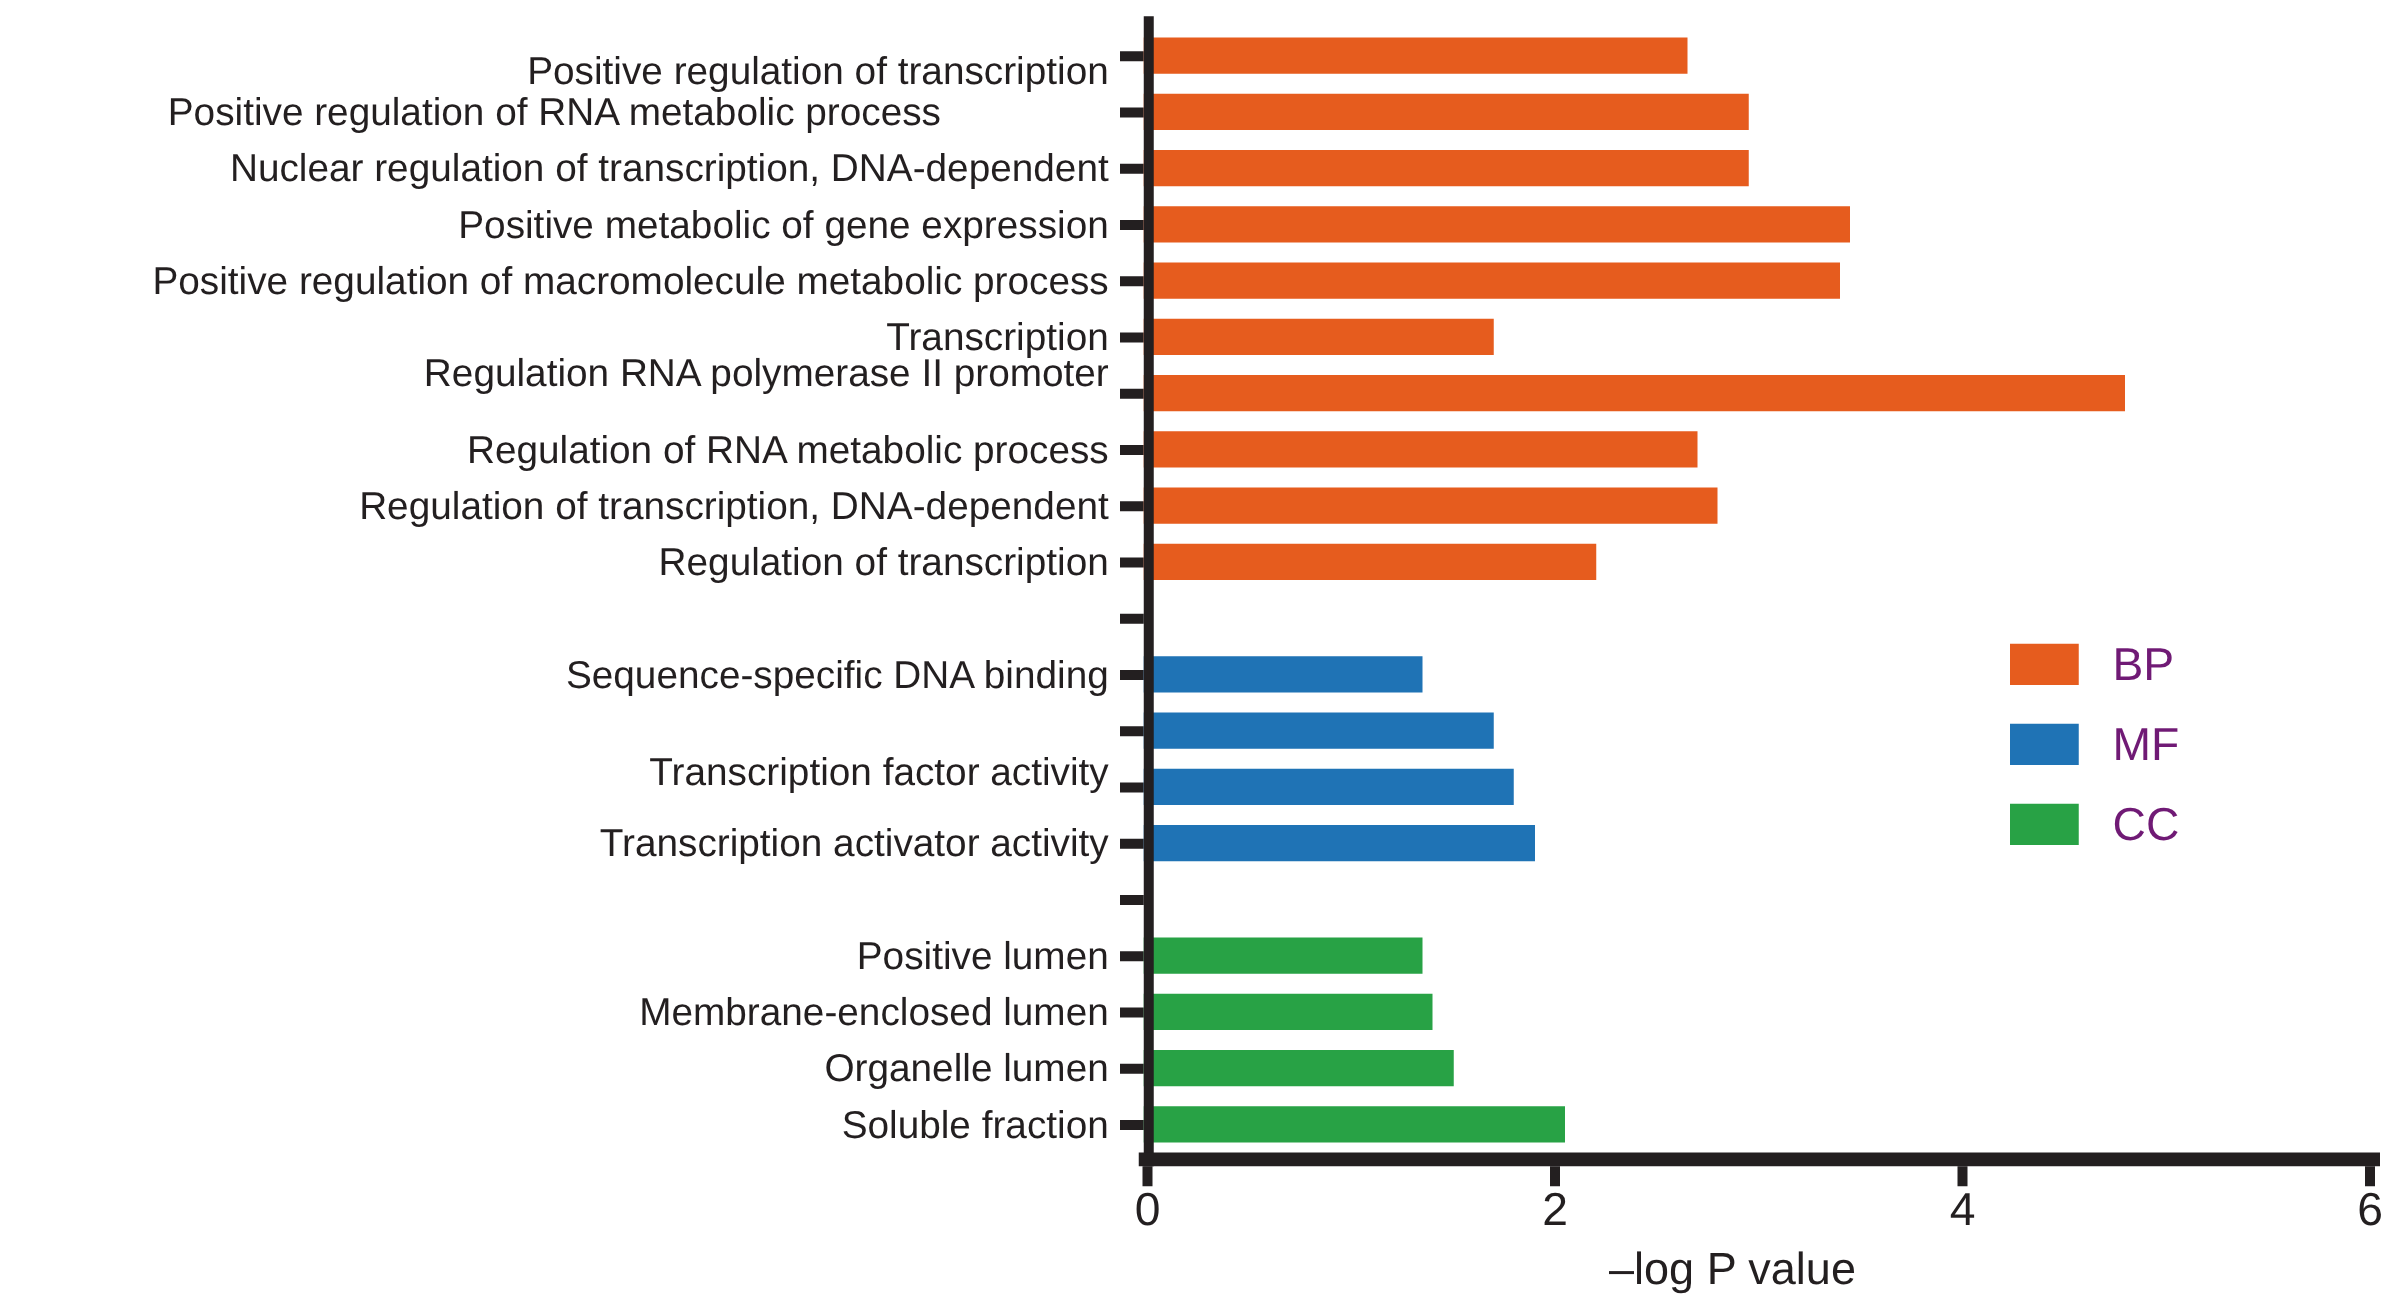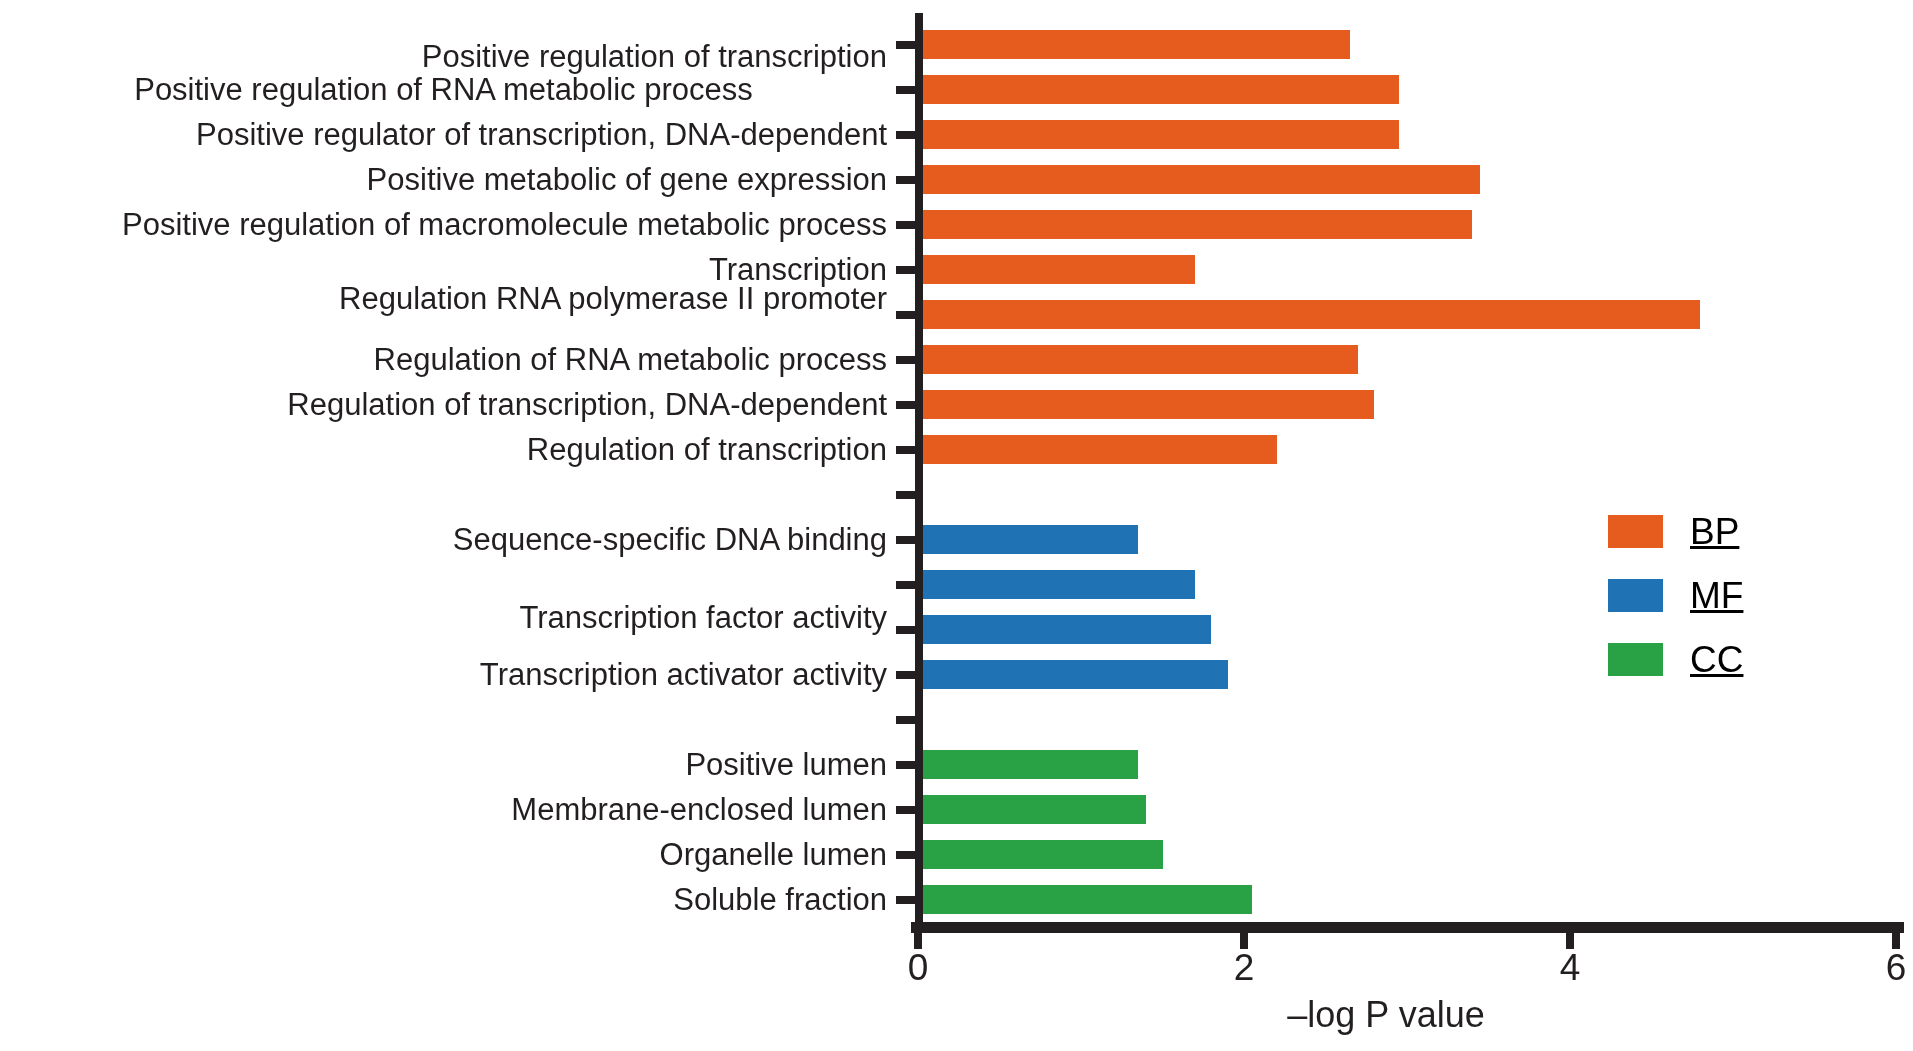--- a/index.html
+++ b/index.html
@@ -17,37 +17,37 @@
     color:#231F20;white-space:nowrap;
   }
   .ytick{position:absolute;left:896px;width:19px;height:8px;background:#231F20;}
   .bar{position:absolute;left:915px;height:29px;z-index:1;}
   .yaxis{position:absolute;left:915px;top:13px;width:8px;height:920px;background:#231F20;z-index:5;}
   .xaxis{position:absolute;left:911px;top:922px;width:993px;height:11px;background:#231F20;z-index:5;}
   .xtick{position:absolute;top:933px;width:8px;height:16px;background:#231F20;}
   .xnum{position:absolute;top:948px;width:100px;text-align:center;font-size:37px;line-height:40px;color:#231F20;}
   .xtitle{position:absolute;left:1186px;top:994px;width:400px;text-align:center;font-size:36px;line-height:42px;color:#231F20;}
   .legend-swatch{position:absolute;left:1608px;width:55px;height:33px;}
-  .legend-label{position:absolute;left:1690px;height:40px;font-size:37px;line-height:40px;color:#000000;text-decoration:underline;}
+  .legend-label{position:absolute;left:1690px;height:40px;font-size:37px;line-height:40px;color:#701a75;}
 </style>
 </head>
 <body>
 
 <div id="figure">
   <div id="plot" style="position:absolute;left:0;top:0;width:1913px;height:1051px;">
     <div class="yaxis"></div>
     <div class="xaxis"></div>
     <div class="xtitle">–log P value</div>
   <div class="cat-label" style="top: 26px; margin-top: 12px;">Positive regulation of transcription</div>
       <div class="ytick" style="top: 41px;"></div>
       <div class="bar" style="top: 30px; width: 434.95px; background: rgb(230, 92, 30);"></div>
       <div class="cat-label" style="top: 71px; text-align: center;">Positive regulation of RNA metabolic process</div>
       <div class="ytick" style="top: 86px;"></div>
       <div class="bar" style="top: 75px; width: 483.85px; background: rgb(230, 92, 30);"></div>
-      <div class="cat-label" style="top: 116px;">Positive regulator of transcription, DNA-dependent</div>
+      <div class="cat-label" style="top: 116px;">Nuclear regulation of transcription, DNA-dependent</div>
       <div class="ytick" style="top: 131px;"></div>
       <div class="bar" style="top: 120px; width: 483.85px; background: rgb(230, 92, 30);"></div>
       <div class="cat-label" style="top: 161px;">Positive metabolic of gene expression</div>
       <div class="ytick" style="top: 176px;"></div>
       <div class="bar" style="top: 165px; width: 565.35px; background: rgb(230, 92, 30);"></div>
       <div class="cat-label" style="top: 206px;">Positive regulation of macromolecule metabolic process</div>
       <div class="ytick" style="top: 221px;"></div>
       <div class="bar" style="top: 210px; width: 557.2px; background: rgb(230, 92, 30);"></div>
       <div class="cat-label" style="top: 251px;">Transcription</div>
       <div class="ytick" style="top: 266px;"></div>

